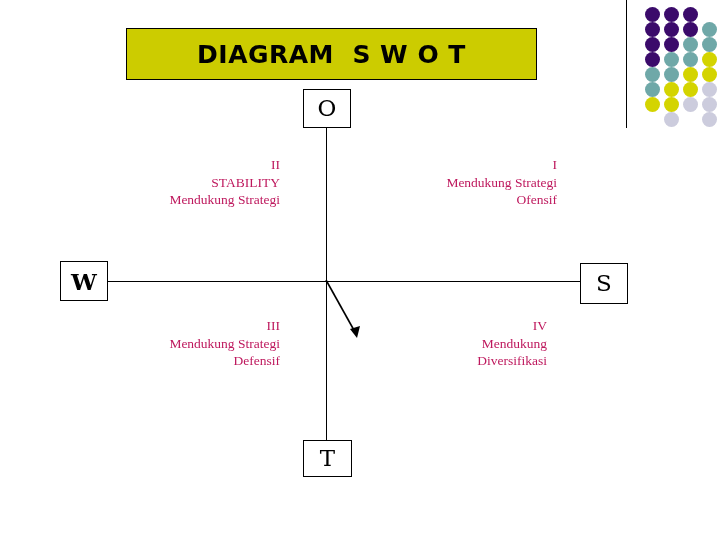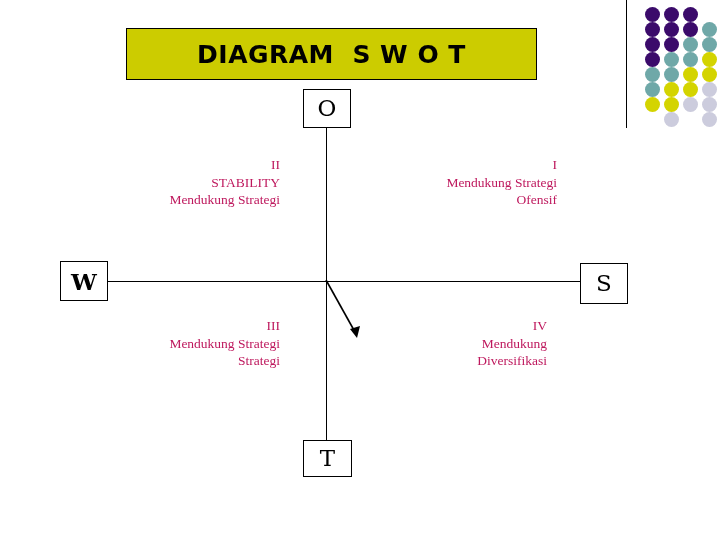--- a/index.html
+++ b/index.html
@@ -204,21 +204,21 @@
 
   <div class="quadrant q1">
     <span class="line">I</span>
     <span class="line">Mendukung Strategi</span>
     <span class="line">Ofensif</span>
   </div>
 
   <div class="quadrant q3">
     <span class="line">III</span>
     <span class="line">Mendukung Strategi</span>
-    <span class="line">Strategi</span>
+    <span class="line">Defensif</span>
   </div>
 
   <div class="quadrant q4">
     <span class="line">IV</span>
     <span class="line">Mendukung</span>
     <span class="line">Diversifikasi</span>
   </div>
 
 </div>
 

